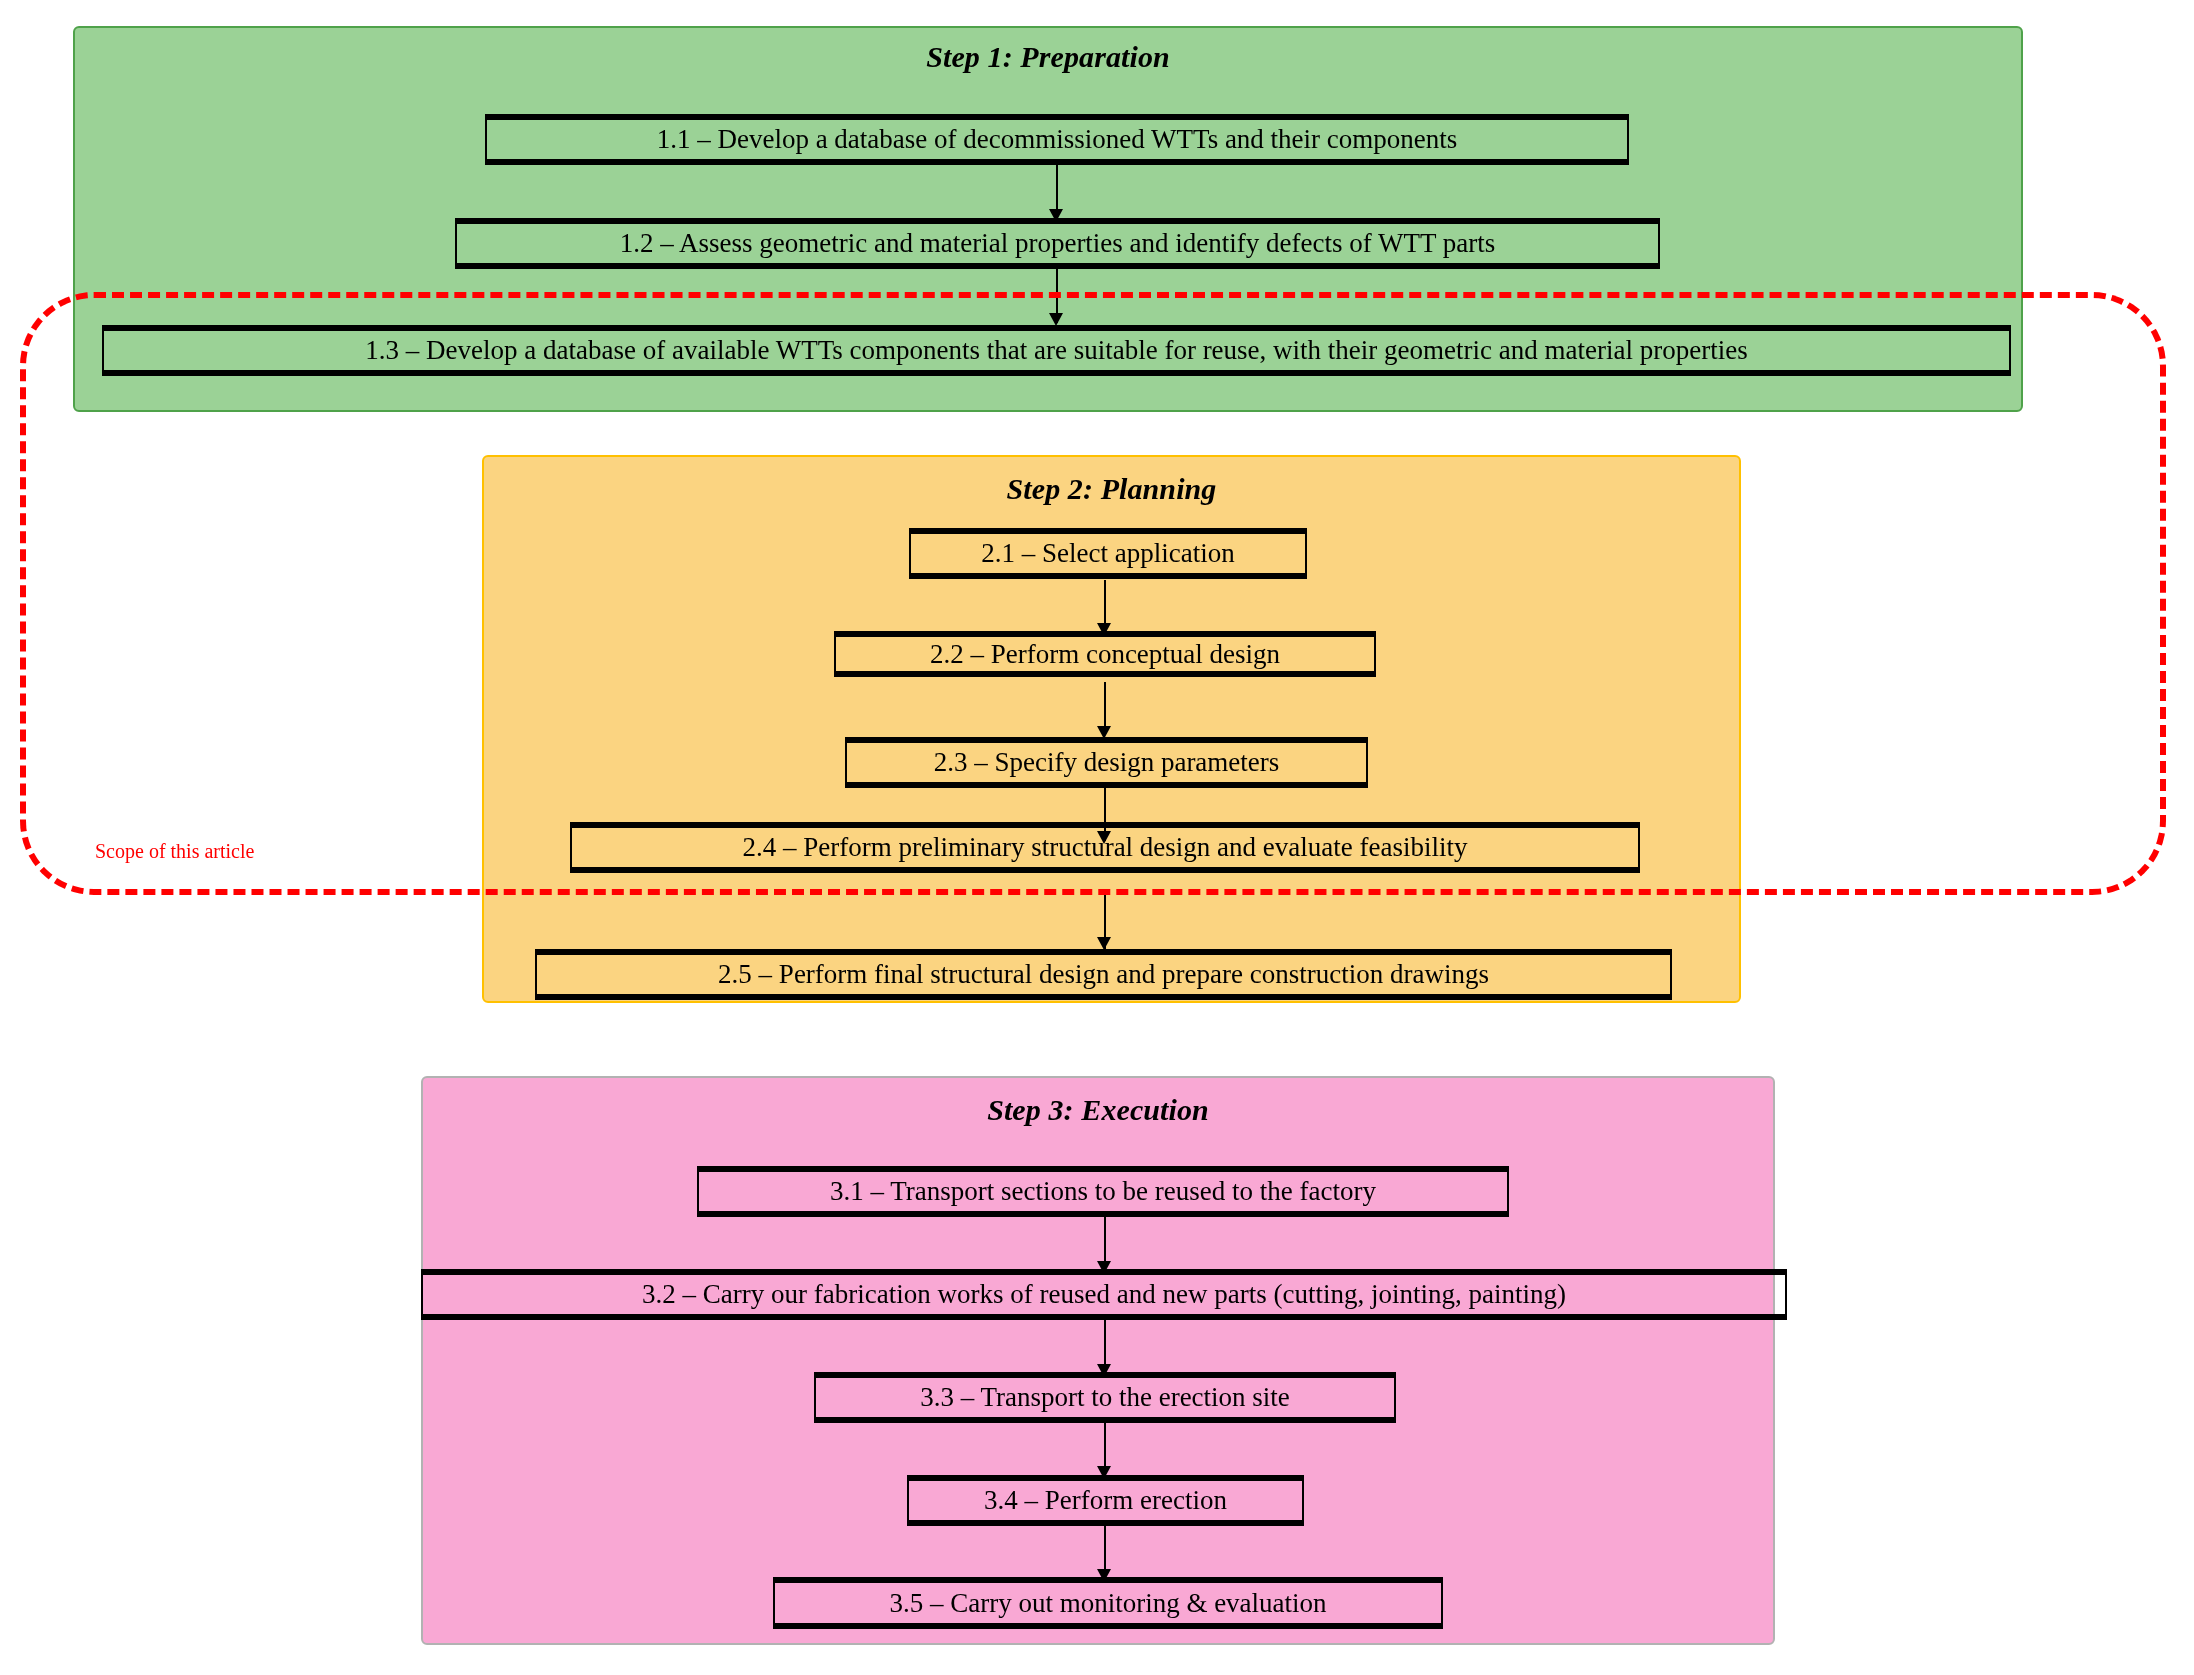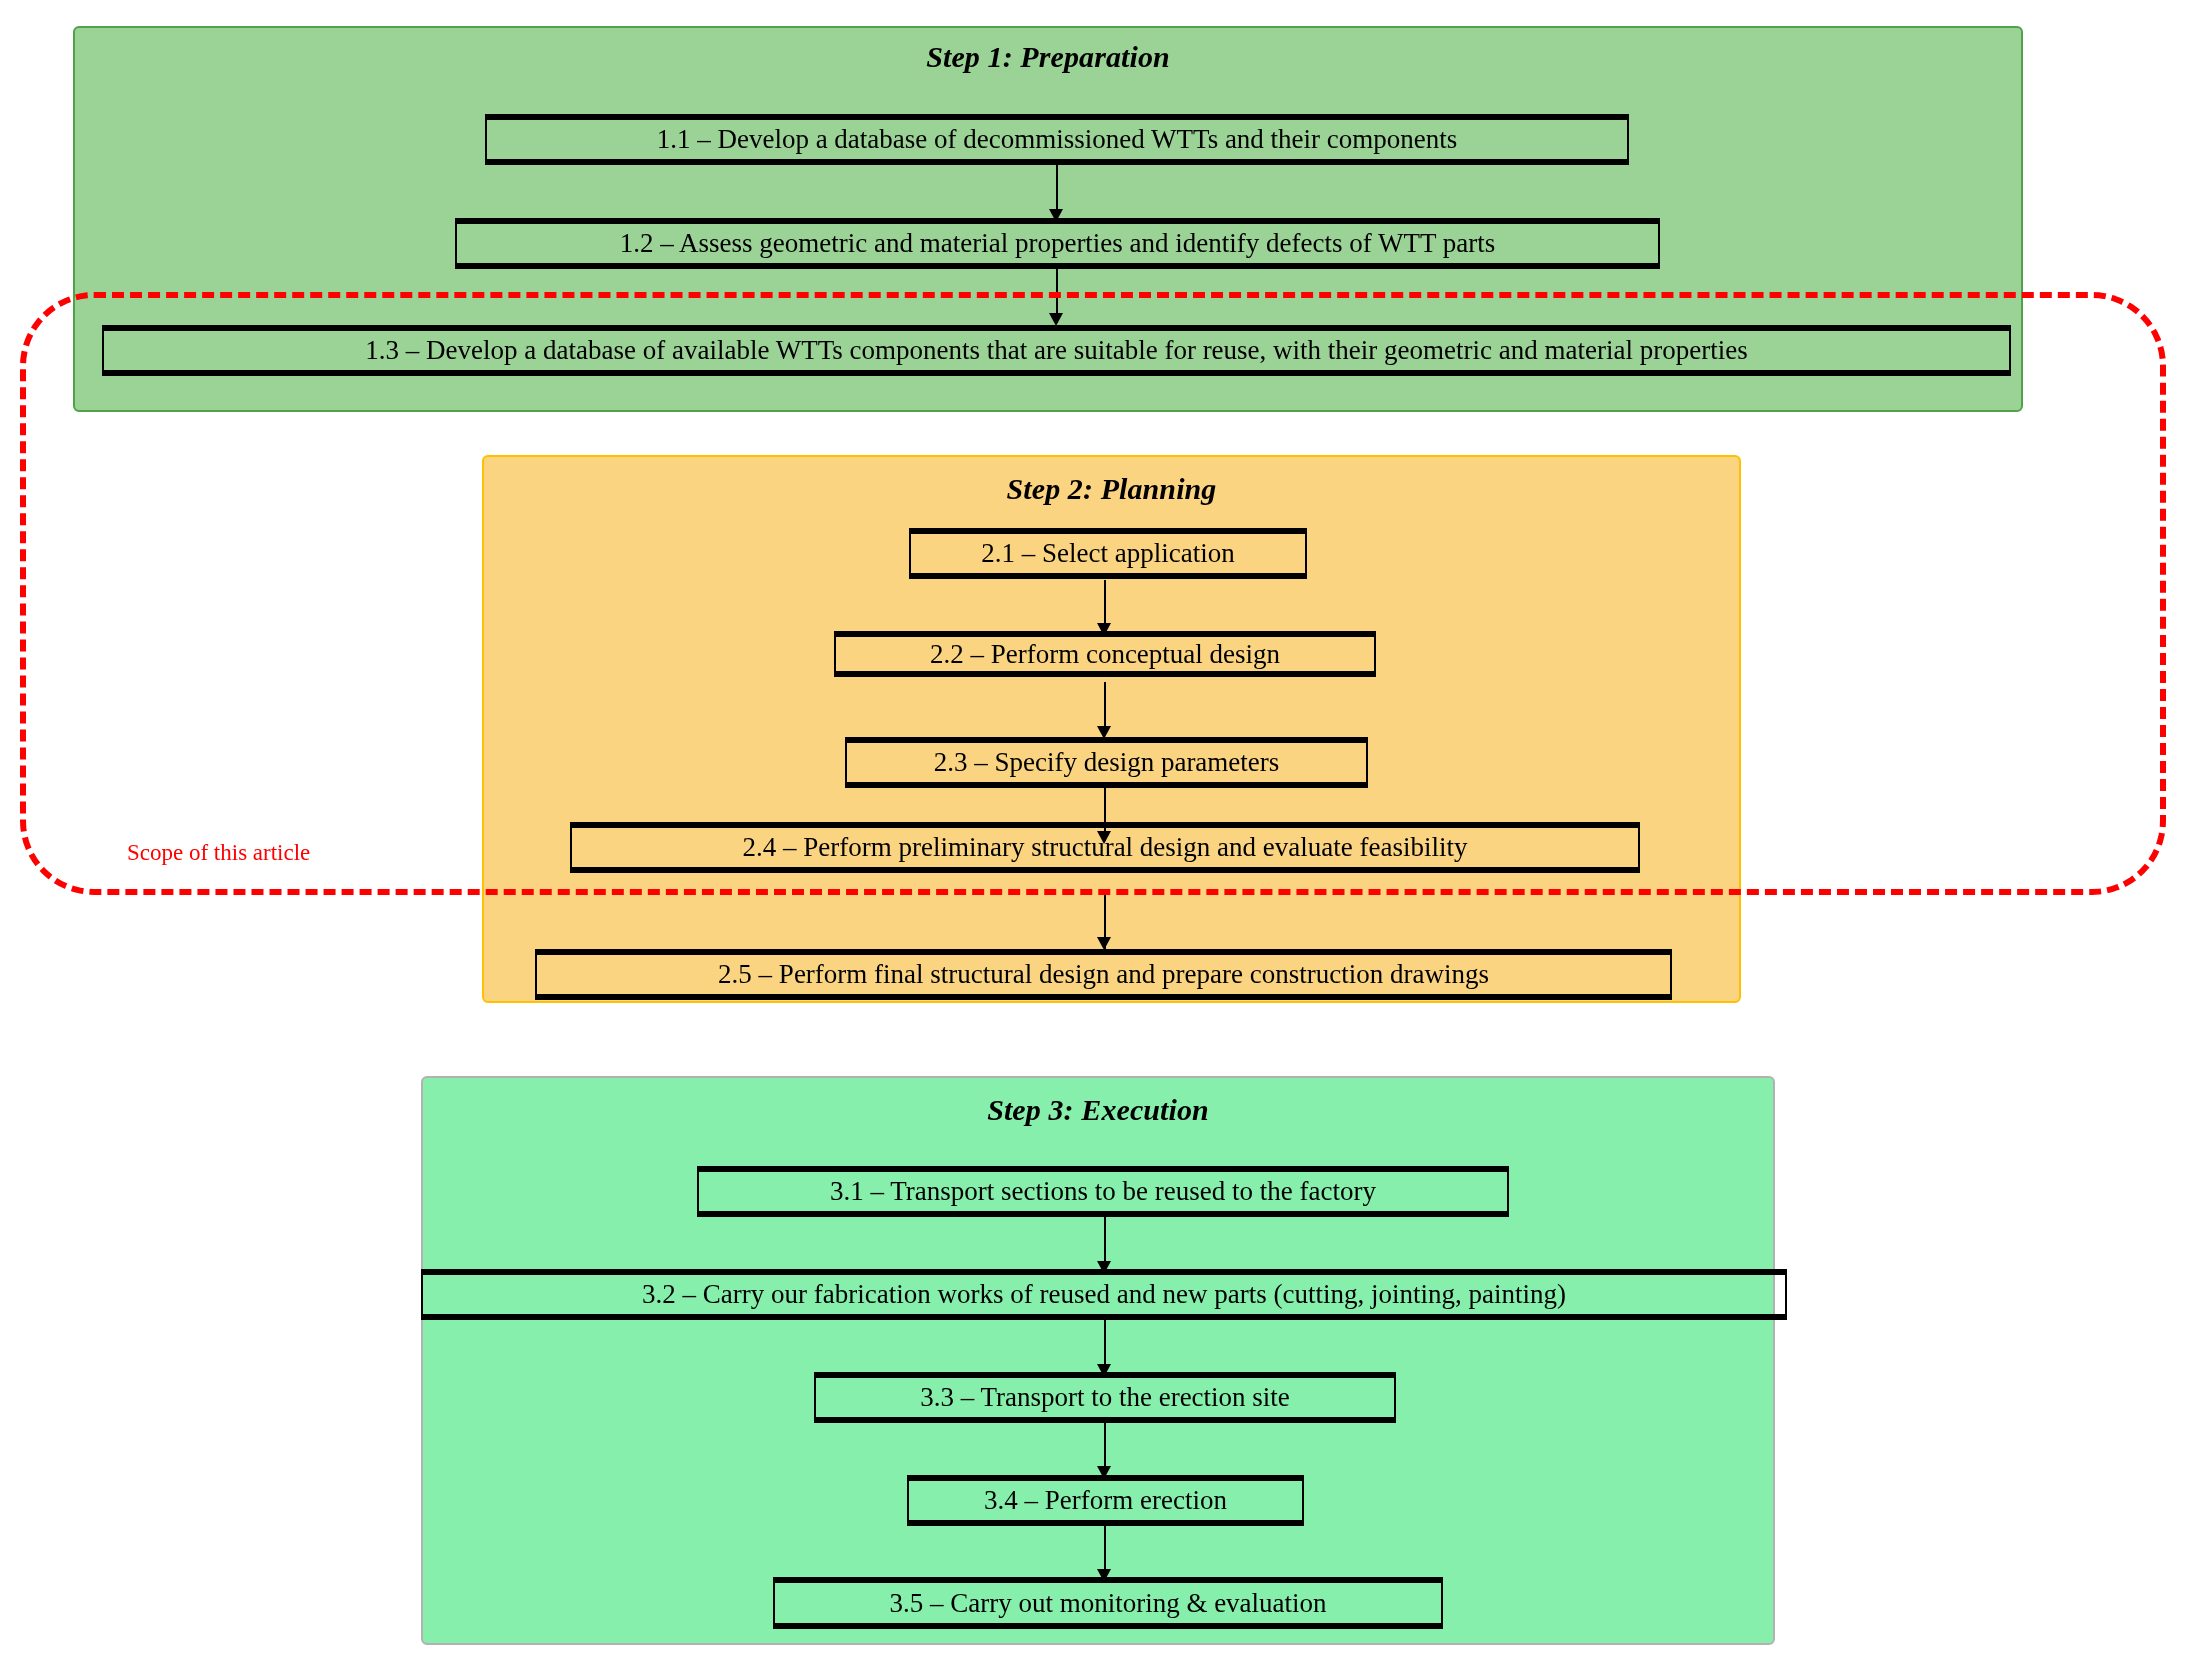--- a/index.html
+++ b/index.html
@@ -40,21 +40,21 @@
     width: 1259px;
     height: 548px;
     background: #FBD481;
     border: 2px solid #FFC000;
   }
   .panel-gray {
     left: 421px;
     top: 1076px;
     width: 1354px;
     height: 569px;
-    background: #86efac;
+    background: #f9a8d4;
     border: 2px solid #B2B2B2;
   }
 
   
   .step-title {
     position: absolute;
     width: 100%;
     text-align: center;
     font-weight: bold;
     font-size: 30px;
@@ -108,24 +108,23 @@
     box-sizing: border-box;
     border: 6.1px dashed #FF0000;
     border-radius: 74px;
     background: transparent;
     pointer-events: none;
   }
   .scope-label {
     position: absolute;
     left: 95px;
     top: 840px;
-    font-size: 23px;
+    font-size: 20px;
     color: #FF0000;
     white-space: nowrap;
-    margin-left: 32px;
   }
 </style>
 </head>
 <body>
 
 <div id="stage">
 
   <div class="panel panel-green">
     <div class="step-title t-green">Step 1: Preparation</div>
   </div>

